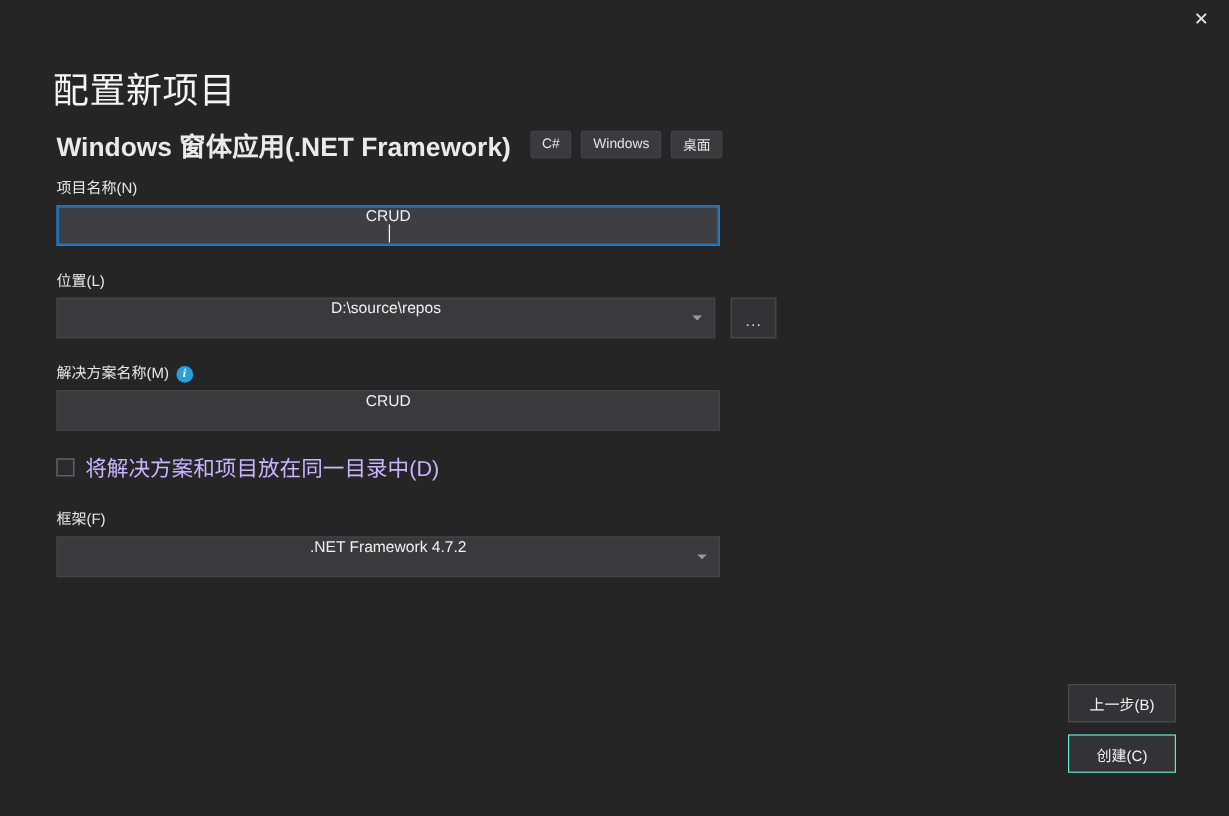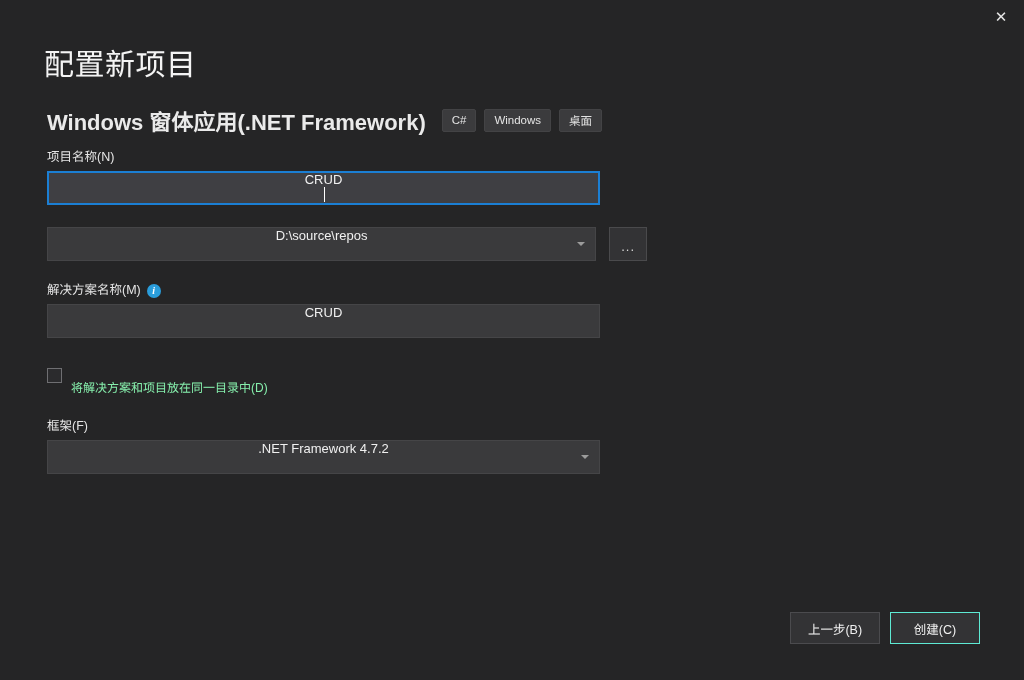--- a/index.html
+++ b/index.html
@@ -43,21 +43,21 @@
   
   .page {
     position: absolute;
     left: 0; top: 0;
     width: 1024px;
     height: 680px;
   }
   .page-title {
     position: absolute;
     left: 44px;
-    top: 40px;
+    top: 51px;
     font-size: 30px;
     font-weight: 400;
     letter-spacing: 0.5px;
     color: #f4f4f4;
     white-space: nowrap;
   }
   .subtitle-row {
     position: absolute;
     left: 47px;
     top: 104px;
@@ -191,34 +191,34 @@
     cursor: pointer;
   }
   .checkbox {
     width: 15px;
     height: 15px;
     box-sizing: border-box;
     border: 1px solid #6f6f72;
     background: #2b2b2d;
   }
   .checkbox-label {
-    font-size: 12px;
-    color: #86efac;
-    margin-top: 23px;
+    font-size: 18px;
+    color: #c4b5fd;
   }
 
   .field-group { margin-bottom: 22px; }
 
   
   .footer {
     position: absolute;
     right: 44px;
     bottom: 36px;
     display: flex;
     gap: 10px;
+    flex-direction: column;
   }
   .btn {
     box-sizing: border-box;
     min-width: 90px;
     height: 32px;
     padding: 0 16px;
     font-size: 12.5px;
     color: #f0f0f0;
     background: #333335;
     border: 1px solid #4b4b4e;
@@ -255,20 +255,21 @@
 
     <div class="field-group">
       <div class="field-label">项目名称(N)</div>
       <div class="input-box focused">
         <span>CRUD</span>
           <span class="caret"></span>
       </div>
     </div>
 
     <div class="field-group">
+      <div class="field-label">位置(L)</div>
       <div class="row-with-browse">
         <div class="input-box">
           <span>D:\source\repos</span>
           <span class="combo-arrow"></span>
         </div>
         <div class="browse-btn">...</div>
       </div>
     </div>
 
     <div class="field-group">

